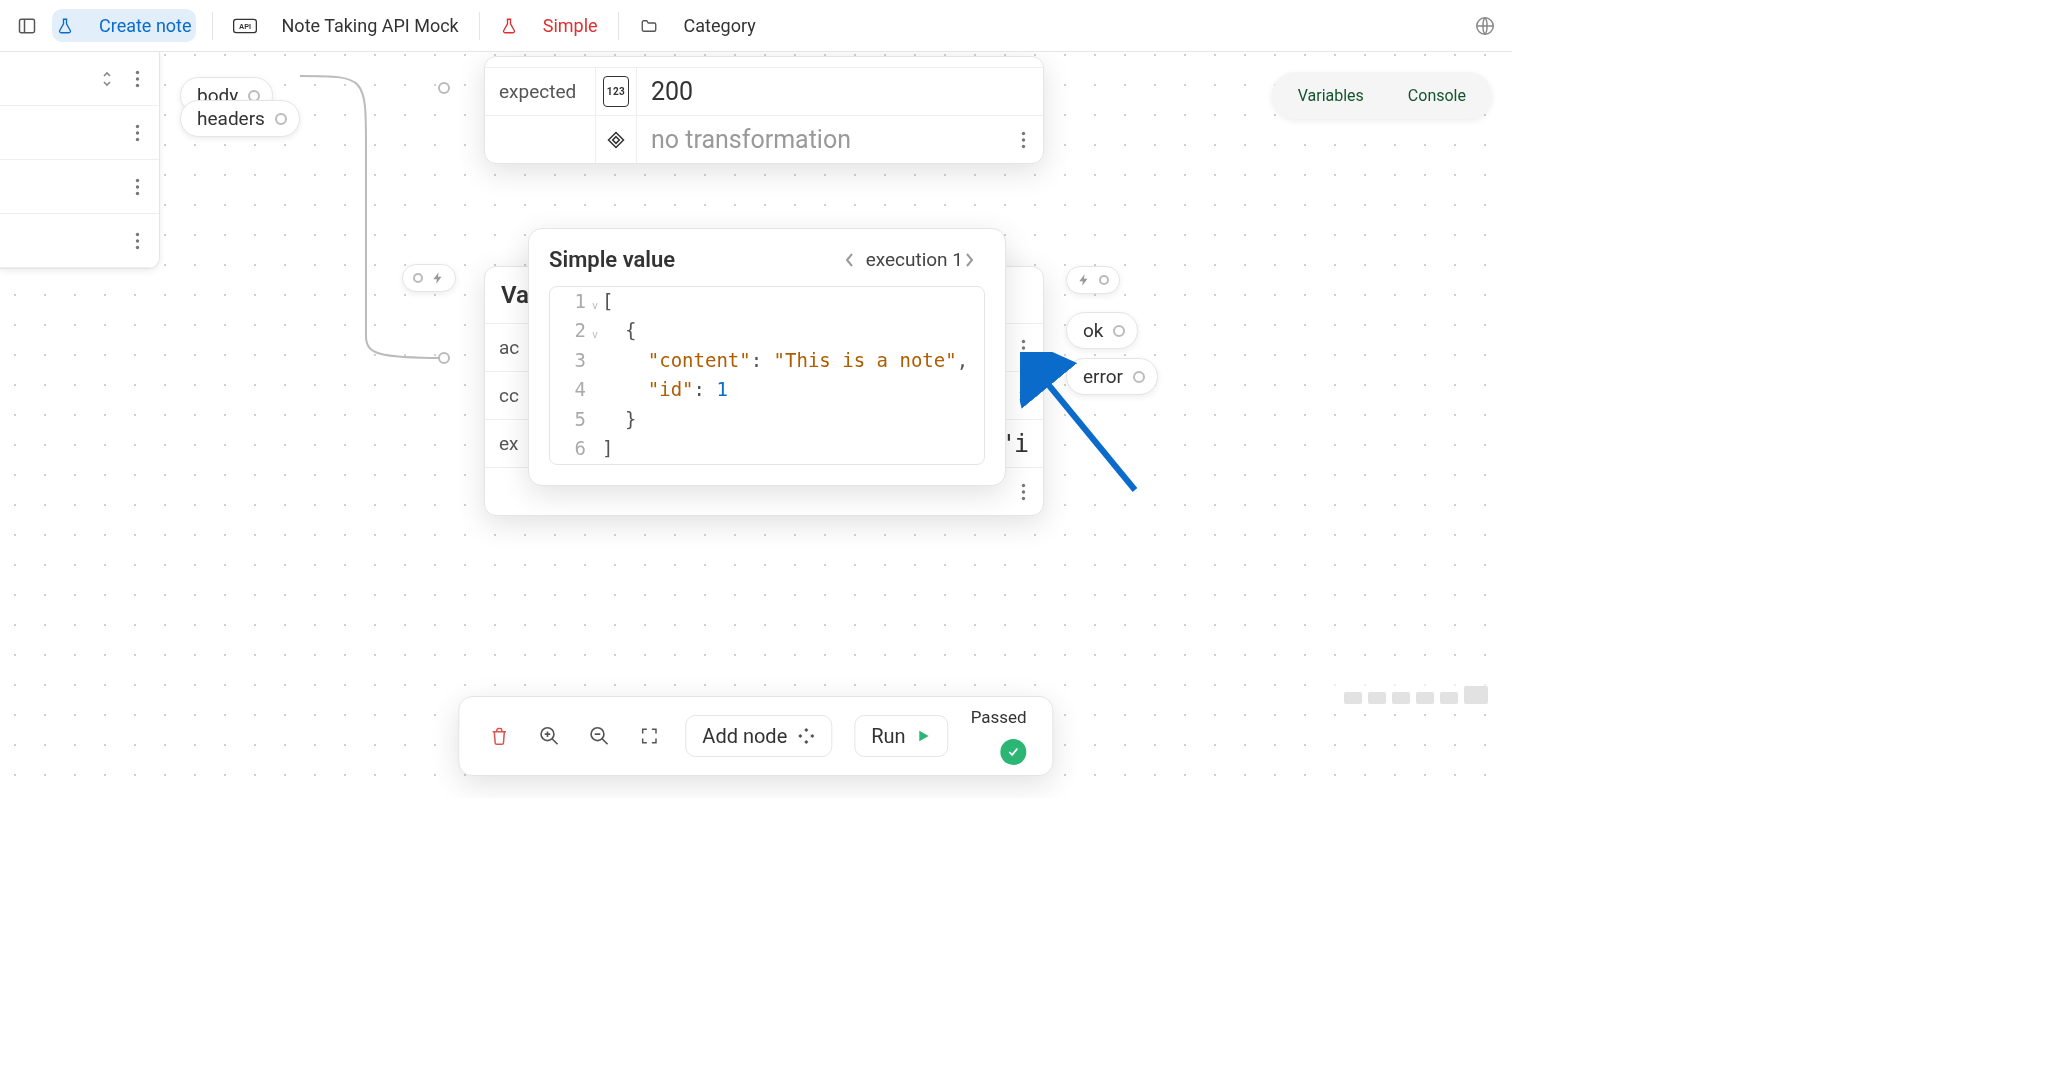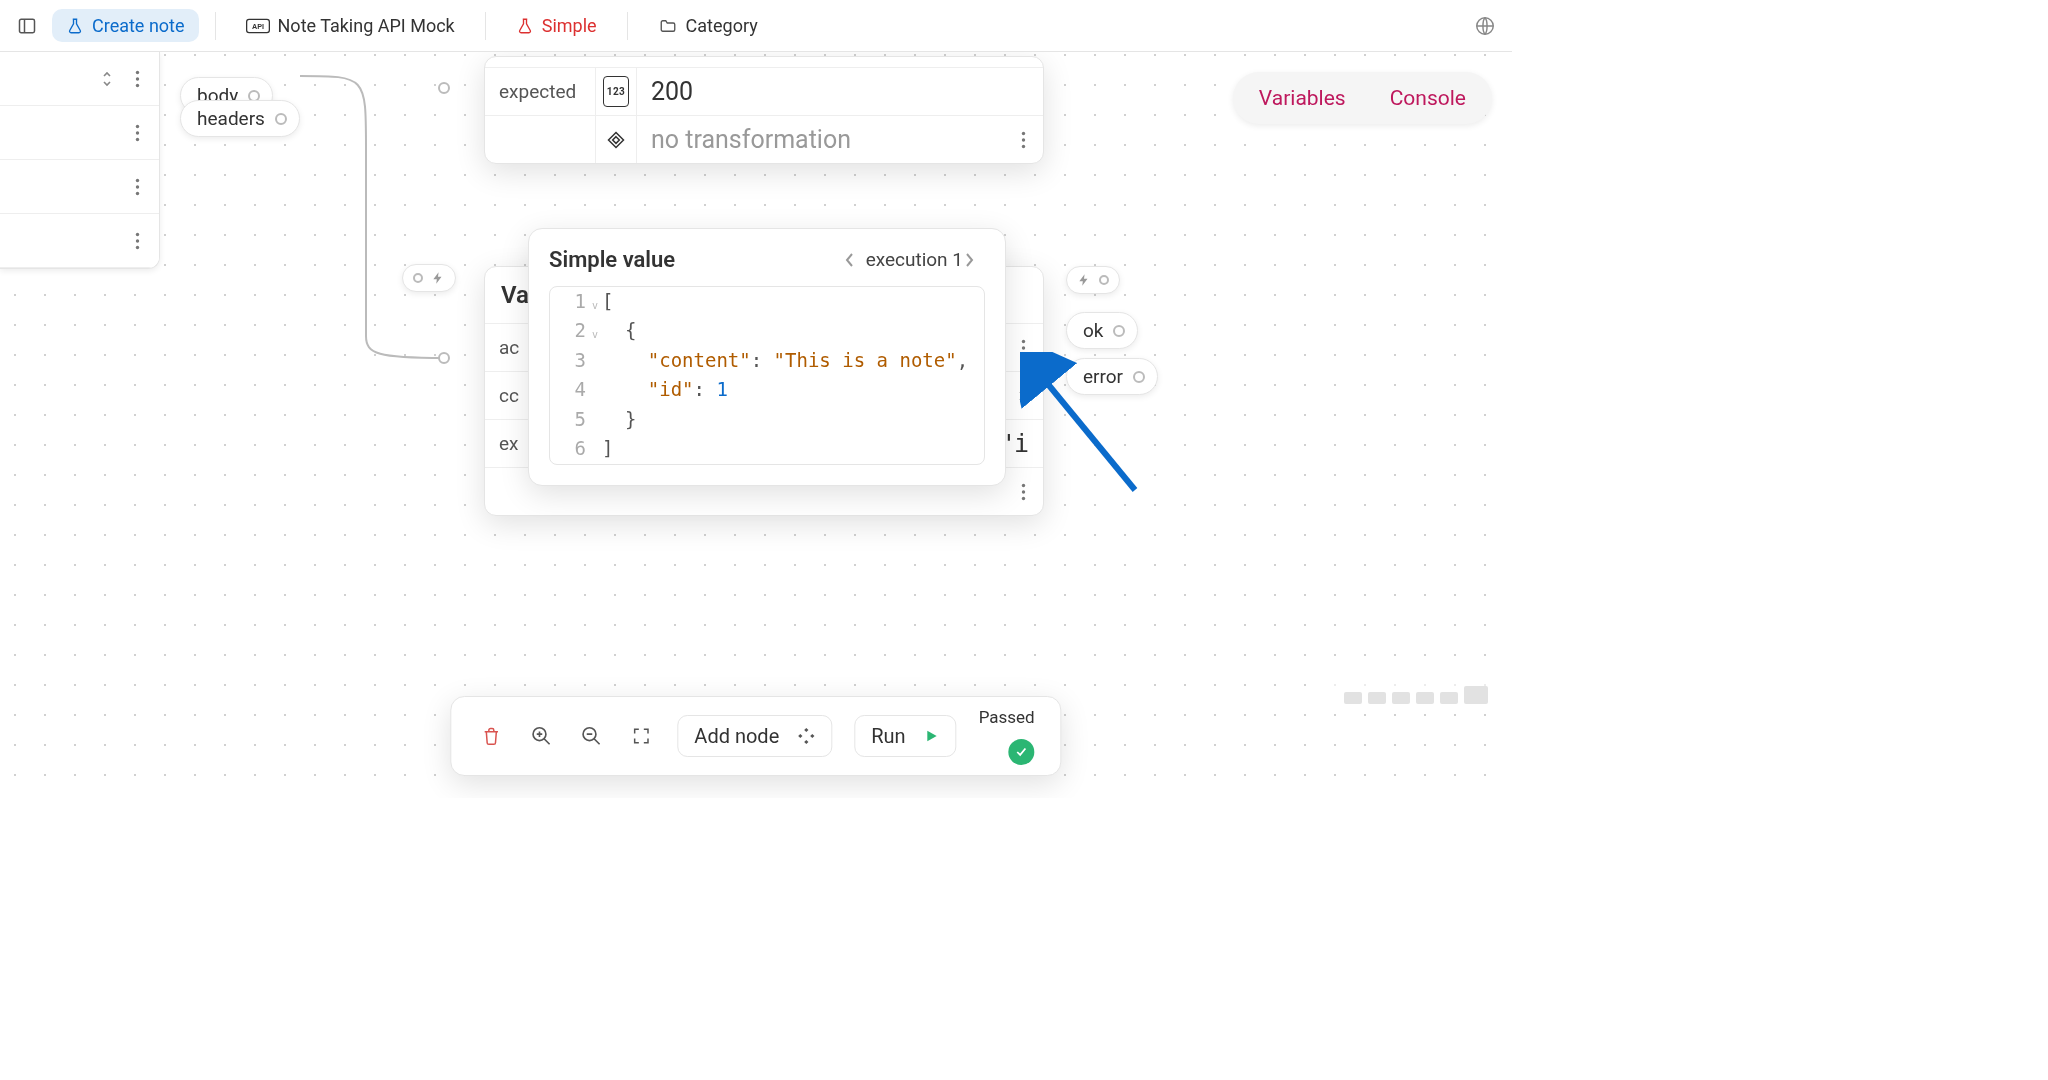--- a/index.html
+++ b/index.html
@@ -18,21 +18,21 @@
     --radius: 10px;
   }
   * { box-sizing: border-box; }
   html, body { margin:0; padding:0; width:100%; height:100%; font-family: -apple-system, BlinkMacSystemFont, "Segoe UI", Roboto, Helvetica, Arial, sans-serif; color: var(--text); }
   body { width:1512px; height:798px; position:relative; background:#fff; overflow:hidden; }
 
   
   .topbar { position:absolute; top:0; left:0; right:0; height:52px; border-bottom:1px solid var(--border); background:#fff; display:flex; align-items:center; padding:0 10px; z-index:50; }
   .tb-left { display:flex; align-items:center; gap:8px; }
   .icon-btn { width:34px; height:34px; display:flex; align-items:center; justify-content:center; border-radius:8px; color:#555; }
-  .tab { display:flex; align-items:center; gap:8px; padding:6px 14px; border-radius:10px; font-size:18px; color:var(--text); }
+  .tab { display:flex; align-items:center; gap:25px; padding:6px 4px; border-radius:10px; font-size:18px; color:var(--text); }
   .tab.active { background:var(--blue-light); color:var(--blue); }
   .tab .flask { color:inherit; }
   .tab.red-text { color:var(--red); }
   .vsep { width:1px; height:28px; background:var(--border); margin:0 8px; }
   .tb-right { margin-left:auto; display:flex; align-items:center; }
 
   
   .canvas { position:absolute; top:52px; left:0; right:0; bottom:0;
     background-image: radial-gradient(circle, #d0d0d0 1.3px, transparent 1.3px);
     background-size: 30px 30px;
@@ -78,27 +78,27 @@
   .gutter { flex:0 0 44px; text-align:right; padding:0 8px 0 0; color:#aaa; position:relative; user-select:none; }
   .gutter .fold { position:absolute; right:-4px; bottom:3px; font-size:10px; color:#bbb; }
   .code { flex:1; padding:0 12px 0 8px; white-space:pre; }
   .tok-key { color:#b05c00; }
   .tok-str { color:#b05c00; }
   .tok-num { color:#0b6bcb; }
   .tok-punc { color:#555; }
 
   
   .vc-pill { position:absolute; right:20px; top:72px; display:flex; background:#f5f5f5; border-radius:999px; padding:4px; box-shadow:var(--pill-shadow); }
-  .vc-pill .seg { padding:10px 22px; font-size:21px; color:#be185d; border-radius:999px; }
+  .vc-pill .seg { padding:10px 22px; font-size:16px; color:#14532d; border-radius:999px; }
 
   
   .btoolbar { position:absolute; left:50%; transform:translateX(-50%); bottom:22px; display:flex; align-items:center; gap:22px; background:#fff; border:1px solid var(--border); border-radius:14px; padding:10px 26px; box-shadow:var(--panel-shadow); z-index:30; }
   .btoolbar .ticon { width:28px; height:28px; display:flex; align-items:center; justify-content:center; color:#555; }
   .btoolbar .ticon.red { color:#d9534f; }
-  .bt-btn { display:flex; align-items:center; gap:18px; border:1px solid var(--border); border-radius:10px; padding:8px 16px; font-size:20px; }
+  .bt-btn { display:flex; align-items:center; gap:10px; border:1px solid var(--border); border-radius:10px; padding:8px 16px; font-size:20px; }
   .play { color:var(--green); }
   .pass-badge { width:26px; height:26px; border-radius:50%; background:var(--green); display:flex; align-items:center; justify-content:center; }
   .status-group { display:flex; align-items:flex-end; gap:12px; font-size:17px;flex-direction:column; }
 
   
   .arrow { position:absolute; z-index:45; pointer-events:none; }
 
   
   .minimap { position:absolute; right:18px; bottom:88px; width:170px; height:48px; background:rgba(255,255,255,0.6); border-radius:6px; display:flex; align-items:flex-end; justify-content:flex-end; padding:6px; gap:6px; }
   .minimap .blk { width:18px; height:12px; background:#e2e2e2; border-radius:2px; }

